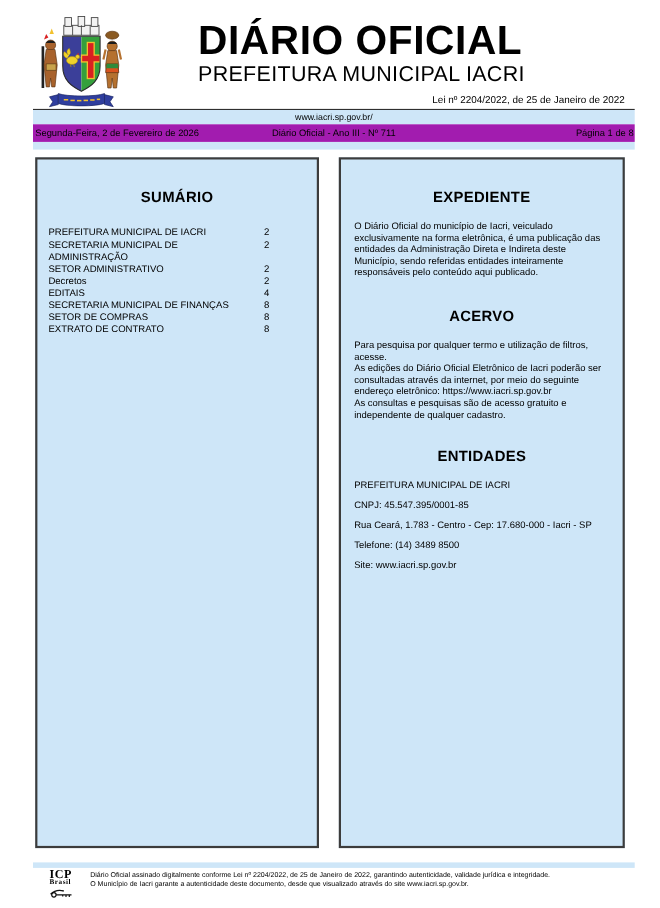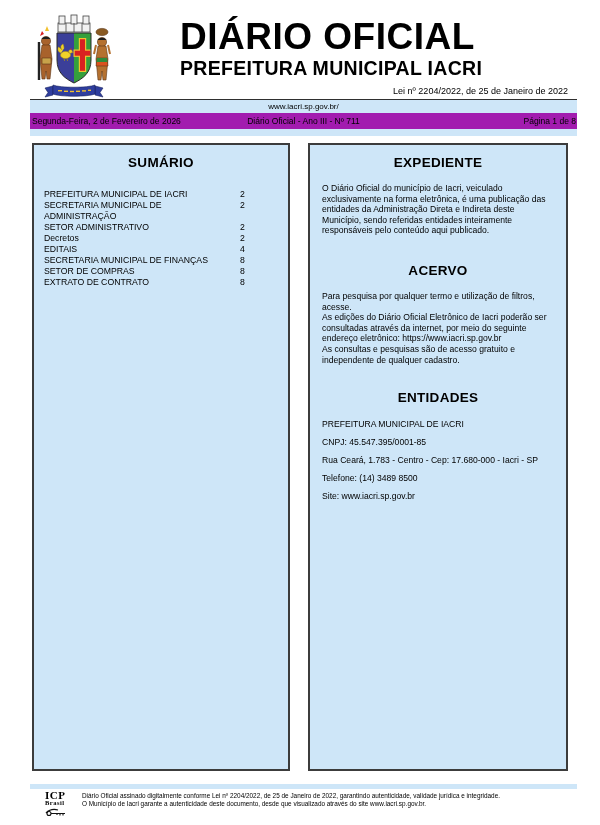--- a/index.html
+++ b/index.html
@@ -4,37 +4,37 @@
 <style>
   * { margin:0; padding:0; box-sizing:border-box; }
   html,body { background:#ffffff; }
   body { width:600px; height:825px; font-family:"Liberation Sans", sans-serif; color:#000; -webkit-text-size-adjust:none; }
   .page { position:relative; width:600px; height:825px; background:#fff; overflow:hidden; }
 
   
   .coat { position:absolute; left:33px; top:12px; width:82px; height:91px; }
   .mast-text { position:absolute; left:142px; top:17px;margin-left:38px; }
   .mast-title { font-size:37px; font-weight:bold; line-height:40px; letter-spacing:0.5px; white-space:nowrap; }
-  .mast-subtitle { font-size:19.5px; font-weight:700; line-height:22px; letter-spacing:0.3px; white-space:nowrap; }
+  .mast-subtitle { font-size:19.5px; font-weight:400; line-height:22px; letter-spacing:0.3px; white-space:nowrap; }
   .law-line { position:absolute; right:32px; top:86px; font-size:9px; line-height:10px; }
 
   
   .header-bar { position:absolute; left:30px; top:99px; width:547px; border-top:1px solid #2f2f2f; }
   .hb-row1 { height:13px; line-height:13px; background:var(--blue); text-align:center; font-size:8px; }
   .hb-row2 { position:relative; height:16px; line-height:16px; background:#a21caf; font-size:8.5px; }
   .hb-left  { position:absolute; left:2px; top:0; }
   .hb-center{ position:absolute; left:0; right:0; top:0; text-align:center; }
   .hb-right { position:absolute; right:1px; top:0; }
   .hb-row3 { height:7px; background:var(--blue); }
 
   
   .panel { position:absolute; top:143px; height:628px; background:var(--blue); border:2px solid #3c3c3c; }
   .panel-left  { left:32px;  width:258px; }
   .panel-right { left:308px; width:260px; }
-  .box-title { text-align:center; font-weight:bold; font-size:13.5px; letter-spacing:0.3px; margin-top:10px; }
+  .box-title { text-align:center; font-weight:bold; font-size:13.5px; letter-spacing:0.3px; margin-top:27px; }
 
   .summary-list { margin-top:19px; padding:0 38px 0 10px; }
   .summary-item { display:flex; align-items:flex-start; font-size:8.7px; line-height:11px; }
   .summary-item .lbl { flex:1 1 auto; padding-right:8px; }
   .summary-item .pg  { flex:0 0 10px; text-align:left; }
 
   .info-par { margin:13px 12px 0 12px; font-size:8.6px; line-height:10.6px; }
   .info-par div { margin:0; }
   .t-acervo { margin-top:27px; }
   .t-entidades { margin-top:25px; }

